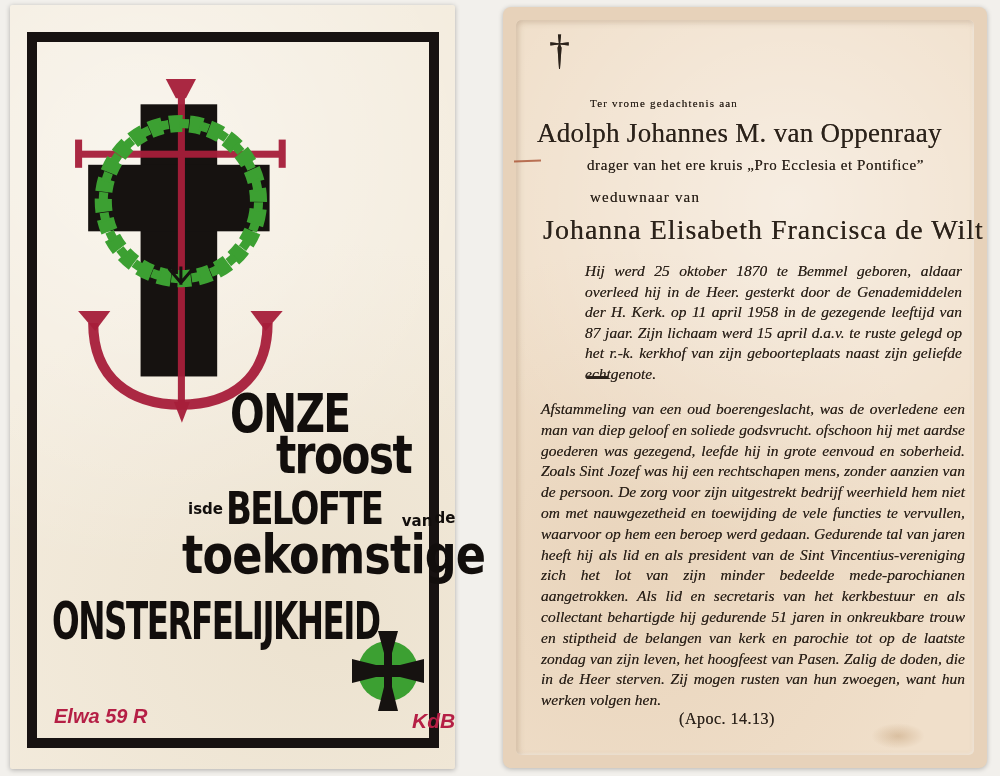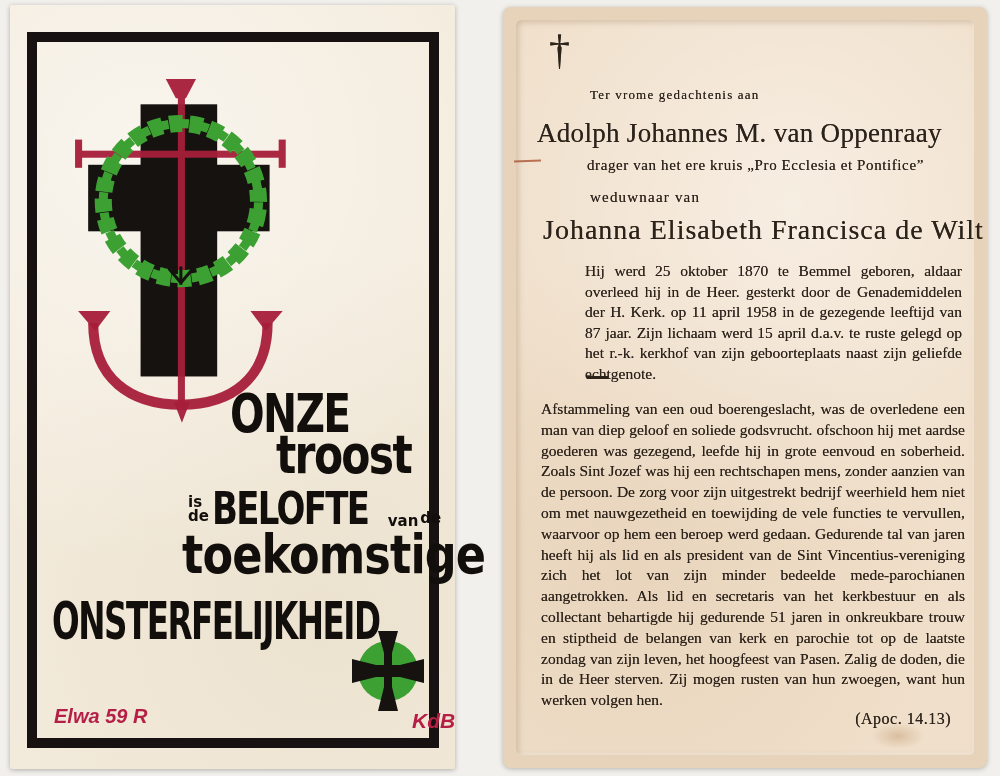--- a/index.html
+++ b/index.html
@@ -21,21 +21,21 @@
   .left-frame{
     position:absolute;left:17px;top:27px;right:16px;bottom:21px;
     border:10px solid #171211;
   }
   .artwork{position:absolute;left:58px;top:66px;width:252px;height:368px;}
   .motto{position:absolute;inset:0;color:#120e0c;font-family:"DejaVu Sans", sans-serif;font-weight:bold;}
   .motto .m-line{position:absolute;white-space:nowrap;transform-origin:left top;line-height:1;}
   .m-onze{left:220px;top:381px;font-size:48px;letter-spacing:-2px;transform:scale(.85,1.12);}
   .m-troost{left:266px;top:423px;font-size:50px;letter-spacing:-2px;transform:scale(.85,1.08);}
   .m-belofte-row{left:178px;top:472px;display:flex;align-items:center;}
-  .m-stack{display:flex;flex-direction:column;font-size:15px;line-height:14px;margin-right:3px;letter-spacing:0;}
+  .m-stack{display:flex;flex-direction:row;font-size:15px;line-height:14px;margin-right:3px;letter-spacing:0;}
   .m-belofte{font-size:40px;letter-spacing:-2px;display:inline-block;transform:scale(.85,1.1);transform-origin:left center;}
   .m-van{font-size:15px;position:relative;top:-11px;margin-left:-8px;margin-top:48px;}
   .m-de2{font-size:15px;position:relative;top:10px;margin-left:2px;}
   .m-toekomstige{left:172px;top:522px;font-size:48px;letter-spacing:-1px;transform:scale(.93,1.12);}
   .m-onsterf{left:42px;top:590px;font-size:44px;letter-spacing:-2px;transform:scale(.74,1.18);}
   .credit{position:absolute;color:#b51f45;font-family:Liberation Sans, sans-serif;font-style:italic;font-weight:bold;}
   .credit-left{left:44px;top:700px;font-size:20px;}
   .credit-right{left:402px;top:704px;font-size:21px;text-align:right;}
   .ornament{position:absolute;left:336px;top:620px;width:84px;height:88px;}
   
@@ -47,30 +47,30 @@
   }
   .right-panel{
     position:absolute;inset:13px;border-radius:5px;
     background:#f0dfca;
     background-image:radial-gradient(circle at 60% 25%, rgba(255,255,255,.45), rgba(0,0,0,0) 55%),
                      radial-gradient(circle at 25% 75%, rgba(190,150,105,.14), rgba(0,0,0,0) 50%);
     box-shadow:inset 2px 2px 6px rgba(125,90,55,.28), inset -1px -1px 3px rgba(255,255,255,.55);
   }
   .rc{position:absolute;color:#2b221a;text-shadow:0 0 .5px rgba(43,34,26,.75);}
   .rc-cross{left:46px;top:22px;font-size:42px;line-height:1;}
-  .rc-intro{left:87px;top:80px;font-size:13px;letter-spacing:1.2px;}
+  .rc-intro{left:87px;top:90px;font-size:11px;letter-spacing:1.2px;}
   .rc-name{left:34px;top:111px;width:436px;font-size:27px;letter-spacing:.3px;white-space:nowrap;}
   .rc-honor{left:84px;top:150px;font-size:15px;letter-spacing:.6px;}
   .rc-relation{left:87px;top:182px;font-size:15px;letter-spacing:1.2px;}
   .rc-spouse{left:40px;top:207px;font-size:28px;letter-spacing:1px;white-space:nowrap;}
-  .rc-para{font-size:15.5px;text-align:justify;text-align-last:left;hyphens:auto;}
+  .rc-para{font-size:15.5px;text-align:justify;text-align-last:left;hyphens:auto;font-style:italic;}
   .rc-para1{left:82px;top:254px;width:377px;line-height:20.5px;}
   .rc-rule{left:84px;top:369px;width:21px;height:3px;background:#2b221a;}
   .rc-para2{left:38px;top:392px;width:424px;line-height:20.8px;}
-  .rc-cite{left:0;right:36px;top:703px;text-align:right;font-size:16px;letter-spacing:.5px;}
+  .rc-cite{left:0;right:36px;top:703px;text-align:center;font-size:16px;letter-spacing:.5px;}
   .pen-mark{position:absolute;left:11px;top:153px;width:27px;height:2px;background:#a64a2a;opacity:.75;transform:rotate(-2deg);}
   .stain{position:absolute;left:368px;top:716px;width:54px;height:26px;border-radius:50%;
          background:radial-gradient(ellipse at center, rgba(160,110,55,.28), rgba(160,110,55,0) 70%);}
 </style>
 </head>
 <body>
 
 <div class="left-card">
   <div class="left-frame"></div>
 

